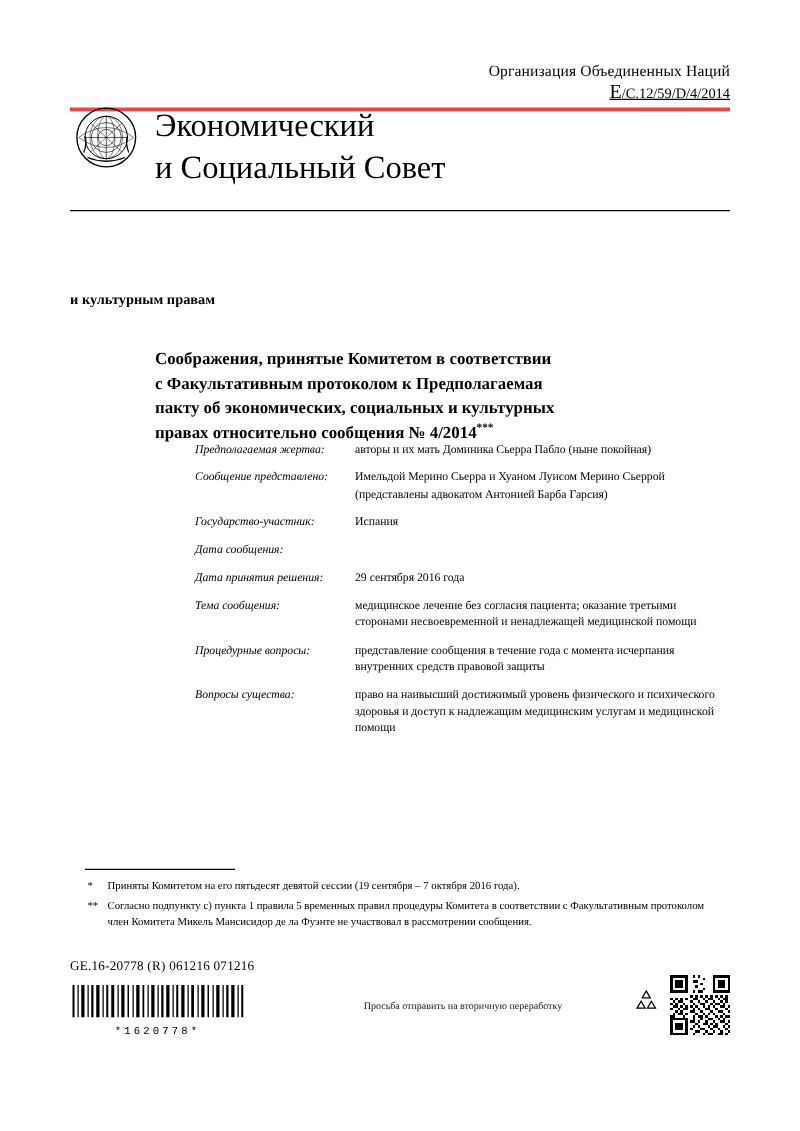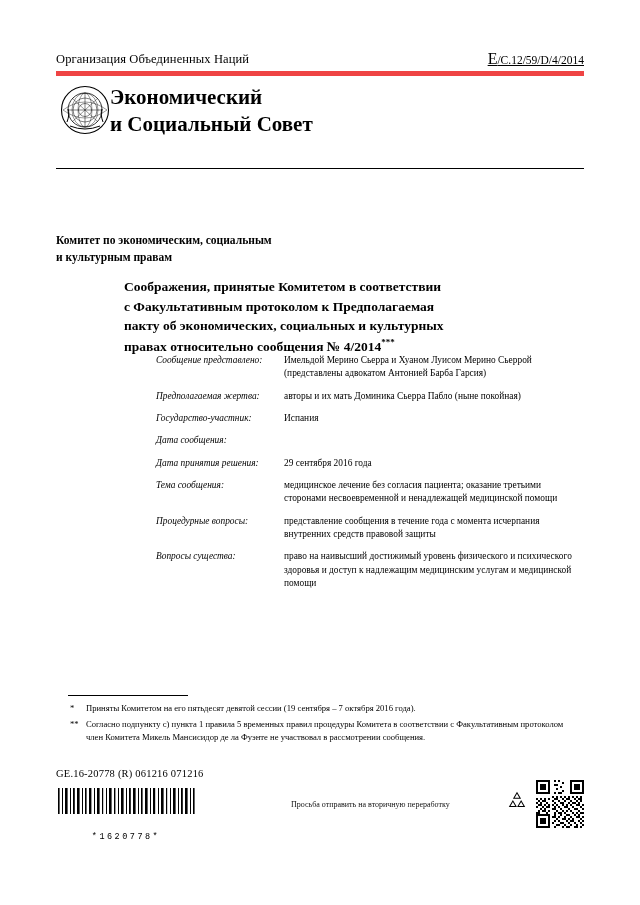--- a/index.html
+++ b/index.html
@@ -26,23 +26,24 @@
   
   .hdr {
     position: absolute;
     left: 56px;
     top: 50px;
     width: 528px;
   }
   .hdr-row {
     display: flex;
     justify-content: space-between;
-    align-items: center;
-    border-bottom: 5px solid #ef4444;
+    align-items: flex-end;
+    border-bottom: 3px solid #ef4444;
     padding-bottom: 3px;
+    flex-direction: column;
   }
   .hdr-org {
     font-size: 12.5px;
     letter-spacing: 0.1px;
   }
   .hdr-sym {
     font-size: 11.5px;
     white-space: nowrap;
     text-decoration: underline;
   }
@@ -61,23 +62,24 @@
     align-items: flex-start;
   }
   .emblem {
     width: 50px;
     height: 50px;
     margin-top: 7px;
     margin-left: 4px;
     flex: 0 0 auto;
   }
   .mast-title {
+    margin-left: 14px;
     flex: 1 1 auto;
-    font-size: 21px;
-    font-weight: bold;
+    font-size: 26px;
+    font-weight: normal;
     line-height: 1.28;
     padding-top: 6px;
   }
   .mast-title .ln2 { display: block; }
   .mast-distr {
     flex: 0 0 auto;
     width: 150px;
     font-size: 10.5px;
     line-height: 1.42;
     padding-top: 10px;
@@ -181,21 +183,21 @@
     width: 140px;
   }
   .barcode-bars {
     height: 26px;
     width: 140px;
   }
   .barcode-text {
     font-size: 8.5px;
     letter-spacing: 2.5px;
     text-align: center;
-    margin-top: 14px;
+    margin-top: 1px;
     font-family: "Liberation Mono", monospace;
   }
   .recycle-note {
     position: absolute;
     left: 291px;
     top: 800px;
     font-size: 8px;
     color: #111;
   }
   .recycle-icon {
@@ -246,39 +248,38 @@
       </svg>
     </div>
     <div class="mast-title">
       <span>Экономический</span>
       <span class="ln2">и Социальный Совет</span>
     </div>
   </div>
   <div class="mast-rule"></div>
 
   <div class="committee">
-    <div>Комитет по экономическим, социальным</div>
     <div>и культурным правам</div>
   </div>
 
   <div class="maintitle">
     <div>Соображения, принятые Комитетом в соответствии</div>
     <div>с Факультативным протоколом к Предполагаемая</div>
     <div>пакту об экономических, социальных и культурных</div>
     <div><span>правах относительно сообщения № 4/2014</span><sup>***</sup></div>
   </div>
 
   <div class="meta">
     <div class="meta-row">
+      <div class="meta-label">Предполагаемая жертва:</div>
+      <div class="meta-value">авторы и их мать Доминика Сьерра Пабло (ныне покойная)</div>
+    </div>
+    <div class="meta-row">
       <div class="meta-label">Сообщение представлено:</div>
       <div class="meta-value">Имельдой Мерино Сьерра и Хуаном Луисом Мерино Сьеррой (представлены адвокатом Антонией Барба Гарсия)</div>
-    </div>
-    <div class="meta-row">
-      <div class="meta-label">Предполагаемая жертва:</div>
-      <div class="meta-value">авторы и их мать Доминика Сьерра Пабло (ныне покойная)</div>
     </div>
     <div class="meta-row">
       <div class="meta-label">Государство-участник:</div>
       <div class="meta-value">Испания</div>
     </div>
     <div class="meta-row">
       <div class="meta-label">Дата сообщения:</div>
     </div>
     <div class="meta-row">
       <div class="meta-label">Дата принятия решения:</div>

